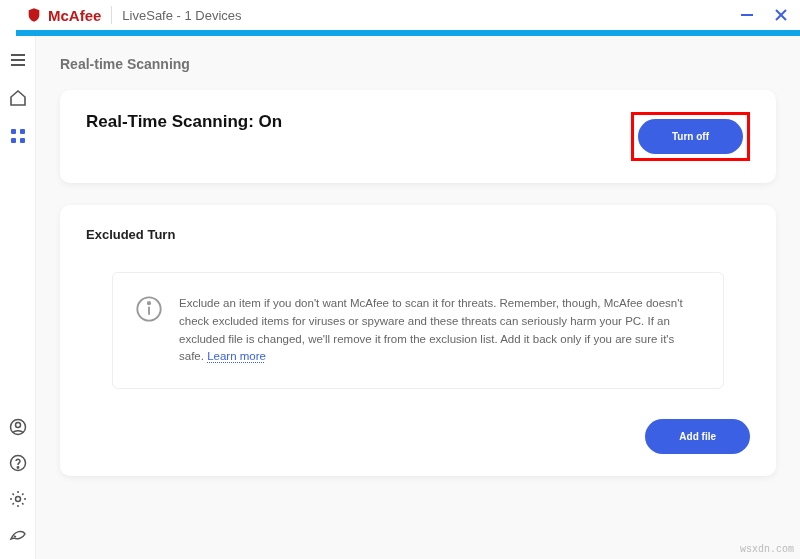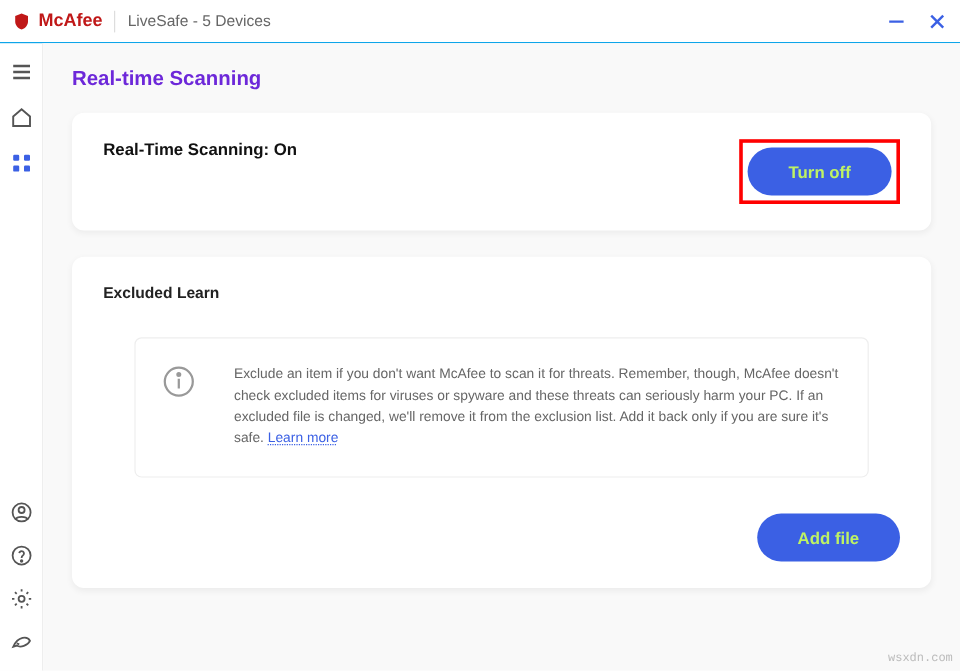--- a/index.html
+++ b/index.html
@@ -9,21 +9,22 @@
     width: 800px;
     height: 559px;
     overflow: hidden;
     position: relative;
   }
   .titlebar {
     display: flex;
     align-items: center;
     height: 36px;
     padding: 0 10px;
-    border-bottom: 1px solid #0ea5e9;
+    border-bottom: 6px solid #0ea5e9;
+    margin-left: 16px;
   }
   .brand-logo { display: flex; align-items: center; gap: 4px; }
   .brand-shield { width: 16px; height: 18px; }
   .brand-text { color: #C01818; font-weight: 700; font-size: 15px; margin-left: 2px; }
   .brand-div { width: 1px; height: 18px; background: #ddd; margin: 0 10px; }
   .product-name { color: #666; font-size: 13px; }
   .win-controls { margin-left: auto; display: flex; gap: 16px; align-items: center; }
   .win-btn { width: 18px; height: 18px; color: #3b60e4; cursor: pointer; display:flex; align-items:center; justify-content:center; }
   .body-row { display: flex; height: calc(100% - 36px); }
   .sidebar {
@@ -32,78 +33,78 @@
     display: flex;
     flex-direction: column;
     align-items: center;
     padding-top: 14px;
     gap: 18px;
   }
   .side-icon { width: 20px; height: 20px; color: #555; cursor: pointer; display:flex; align-items:center; justify-content:center; }
   .side-icon.active { color: #3b60e4; }
   .side-bottom { margin-top: auto; padding-bottom: 14px; display:flex; flex-direction:column; gap:16px; align-items:center;}
   .content { flex: 1; background: #f9f9f9; padding: 20px 24px 20px 24px; overflow:auto; }
-  .page-title { font-size: 17px; font-weight: 600; color: #6d28d9; margin-bottom: 18px; }
+  .page-title { font-size: 14px; font-weight: 600; color: #737373; margin-bottom: 18px; }
   .card {
     background: #fff;
     border-radius: 10px;
     box-shadow: 0 2px 6px rgba(0,0,0,0.06);
     padding: 22px 26px;
     margin-bottom: 22px;
     position: relative;
   }
   .card-head { display: flex; align-items: flex-start; }
   .card-left { flex: 1; padding-right: 20px;}
-  .card-title { font-size: 14px; font-weight: 700; color: #111; margin-bottom: 8px; }
+  .card-title { font-size: 17px; font-weight: 700; color: #111; margin-bottom: 8px; }
   .card-desc { font-size: 12px; color: #666; line-height: 1.5; }
   .link { color: #3b60e4; text-decoration: underline dotted; cursor: pointer; }
   .pill-btn {
     background: #3b60e4;
-    color: #bef264;
+    color: #ffffff;
     border: none;
-    font-size: 14px;
+    font-size: 10px;
     font-weight: 600;
     padding: 12px 34px;
     border-radius: 999px;
     cursor: pointer;
     white-space: nowrap;
   }
   .highlight-box {
     border: 3px solid #ff0000;
     padding: 4px;
     display: inline-block;
   }
   .excluded-title { font-size: 13px; font-weight: 700; color: #222; margin-bottom: 30px; }
   .info-panel {
     border: 1px solid #eee;
     border-radius: 6px;
     padding: 22px 22px 22px 22px;
     display: flex;
-    gap: 32px;
+    gap: 16px;
     align-items: flex-start;
     margin: 0 26px 30px 26px;
   }
   .info-icon { width: 28px; height: 28px; flex-shrink:0; color:#999; }
   .info-text { font-size: 11.5px; color: #666; line-height: 1.55; }
   .card-footer { display:flex; justify-content:flex-end; }
   .watermark { position:absolute; right:6px; bottom:4px; font-size:10px; color:#bbb;font-family:Liberation Mono, monospace; }
 </style>
 </head>
 <body>
 
 <div class="titlebar">
   <div class="brand-logo">
     <svg class="brand-shield" viewBox="0 0 24 24">
         <path fill="#C01818" d="M12 2 L20 5 V12 C20 17 16 21 12 22 C8 21 4 17 4 12 V5 Z"></path>
         <path fill="#fff" d="M12 6 L16 8 V12 C16 15 14 17.5 12 18 C10 17.5 8 15 8 12 V8 Z" opacity="0.0"></path>
       </svg>
     <span class="brand-text">McAfee</span>
   </div>
   <div class="brand-div"></div>
-  <span class="product-name">LiveSafe - 5 Devices</span>
+  <span class="product-name">LiveSafe - 1 Devices</span>
   <div class="win-controls">
     <div class="win-btn">
       <svg width="16" height="16" viewBox="0 0 16 16">
           <line x1="2" y1="8" x2="14" y2="8" stroke="currentColor" stroke-width="2"></line>
         </svg>
     </div>
     <div class="win-btn">
       <svg width="16" height="16" viewBox="0 0 16 16">
           <line x1="3" y1="3" x2="13" y2="13" stroke="currentColor" stroke-width="2"></line>
           <line x1="13" y1="3" x2="3" y2="13" stroke="currentColor" stroke-width="2"></line>
@@ -172,21 +173,21 @@
         <div class="card-left">
           <div class="card-title">Real-Time Scanning: On</div>
         </div>
         <div class="highlight-box">
           <button class="pill-btn">Turn off</button>
         </div>
       </div>
     </div>
 
     <div class="card">
-      <div class="excluded-title">Excluded Learn</div>
+      <div class="excluded-title">Excluded Turn</div>
       <div class="info-panel">
         <svg class="info-icon" viewBox="0 0 24 24" fill="none" stroke="currentColor" stroke-width="1.6">
             <circle cx="12" cy="12" r="10"></circle>
             <line x1="12" y1="10" x2="12" y2="17"></line>
             <circle cx="12" cy="7" r="1" fill="currentColor"></circle>
           </svg>
         <div class="info-text"><span>Exclude an item if you don't want McAfee to scan it for threats. Remember, though, McAfee doesn't check excluded items for viruses or spyware and these threats can seriously harm your PC. If an excluded file is changed, we'll remove it from the exclusion list. Add it back only if you are sure it's safe. </span><a class="link">Learn more</a></div>
       </div>
       <div class="card-footer">
         <button class="pill-btn">Add file</button>

